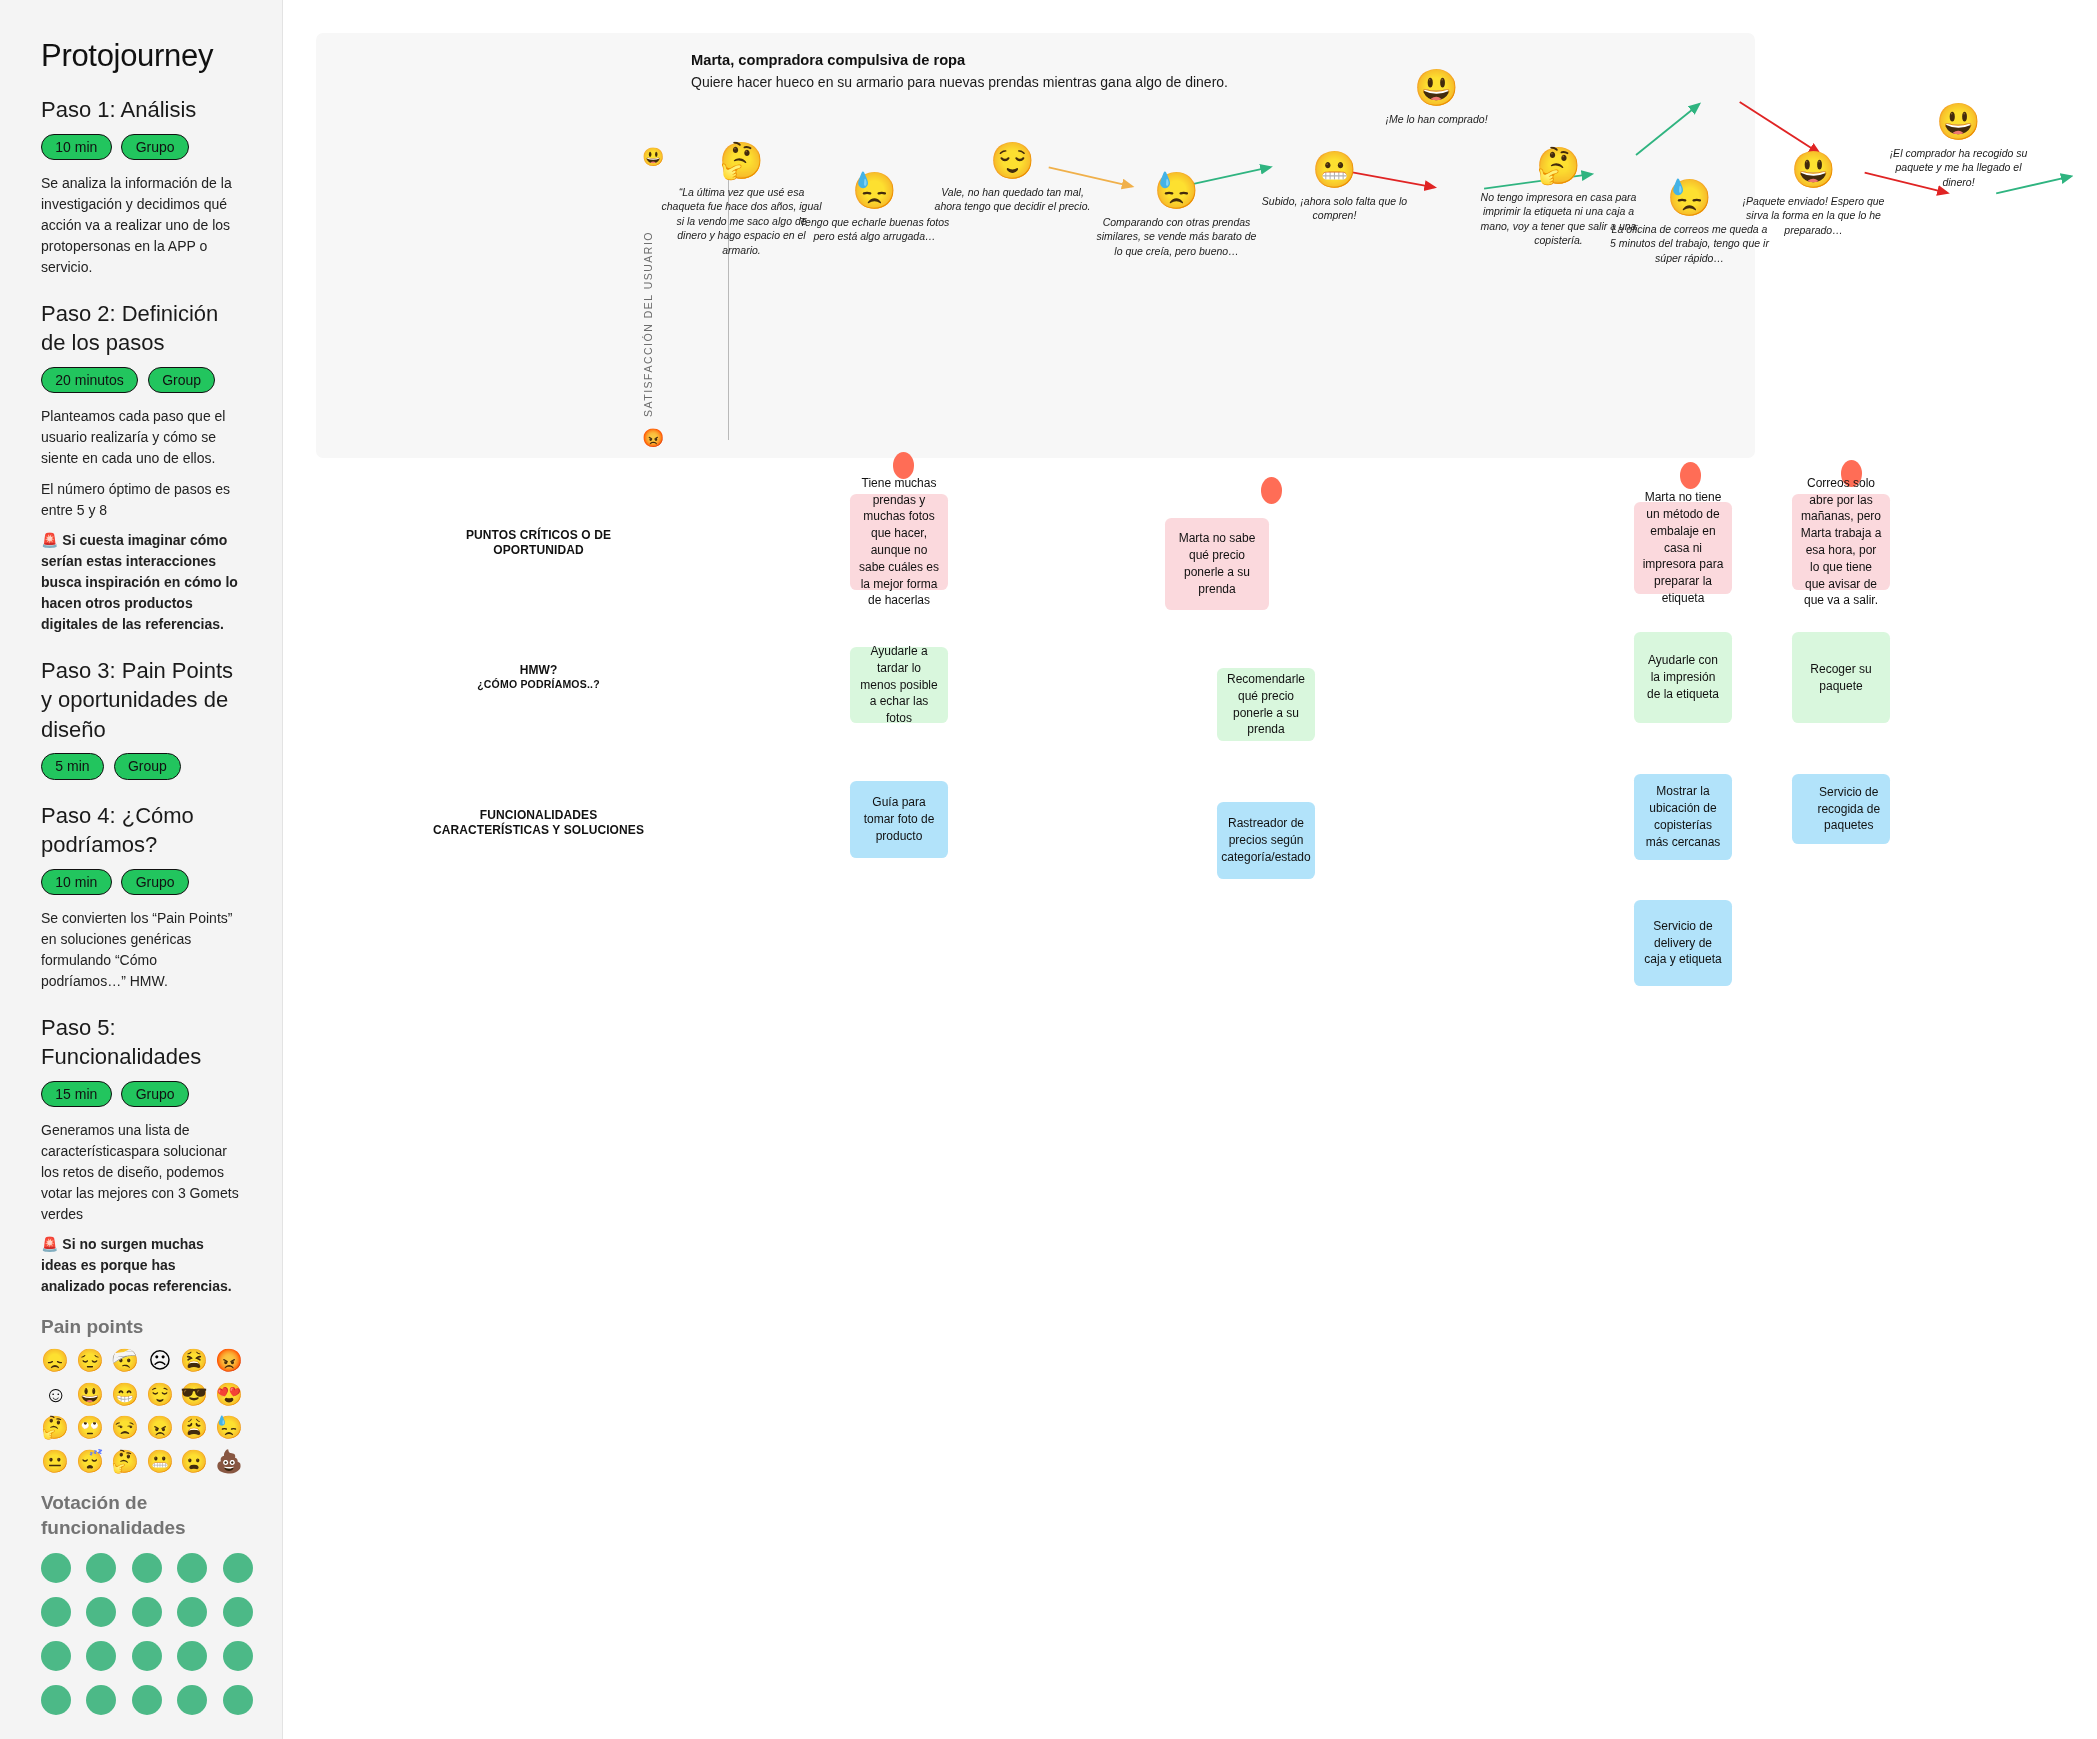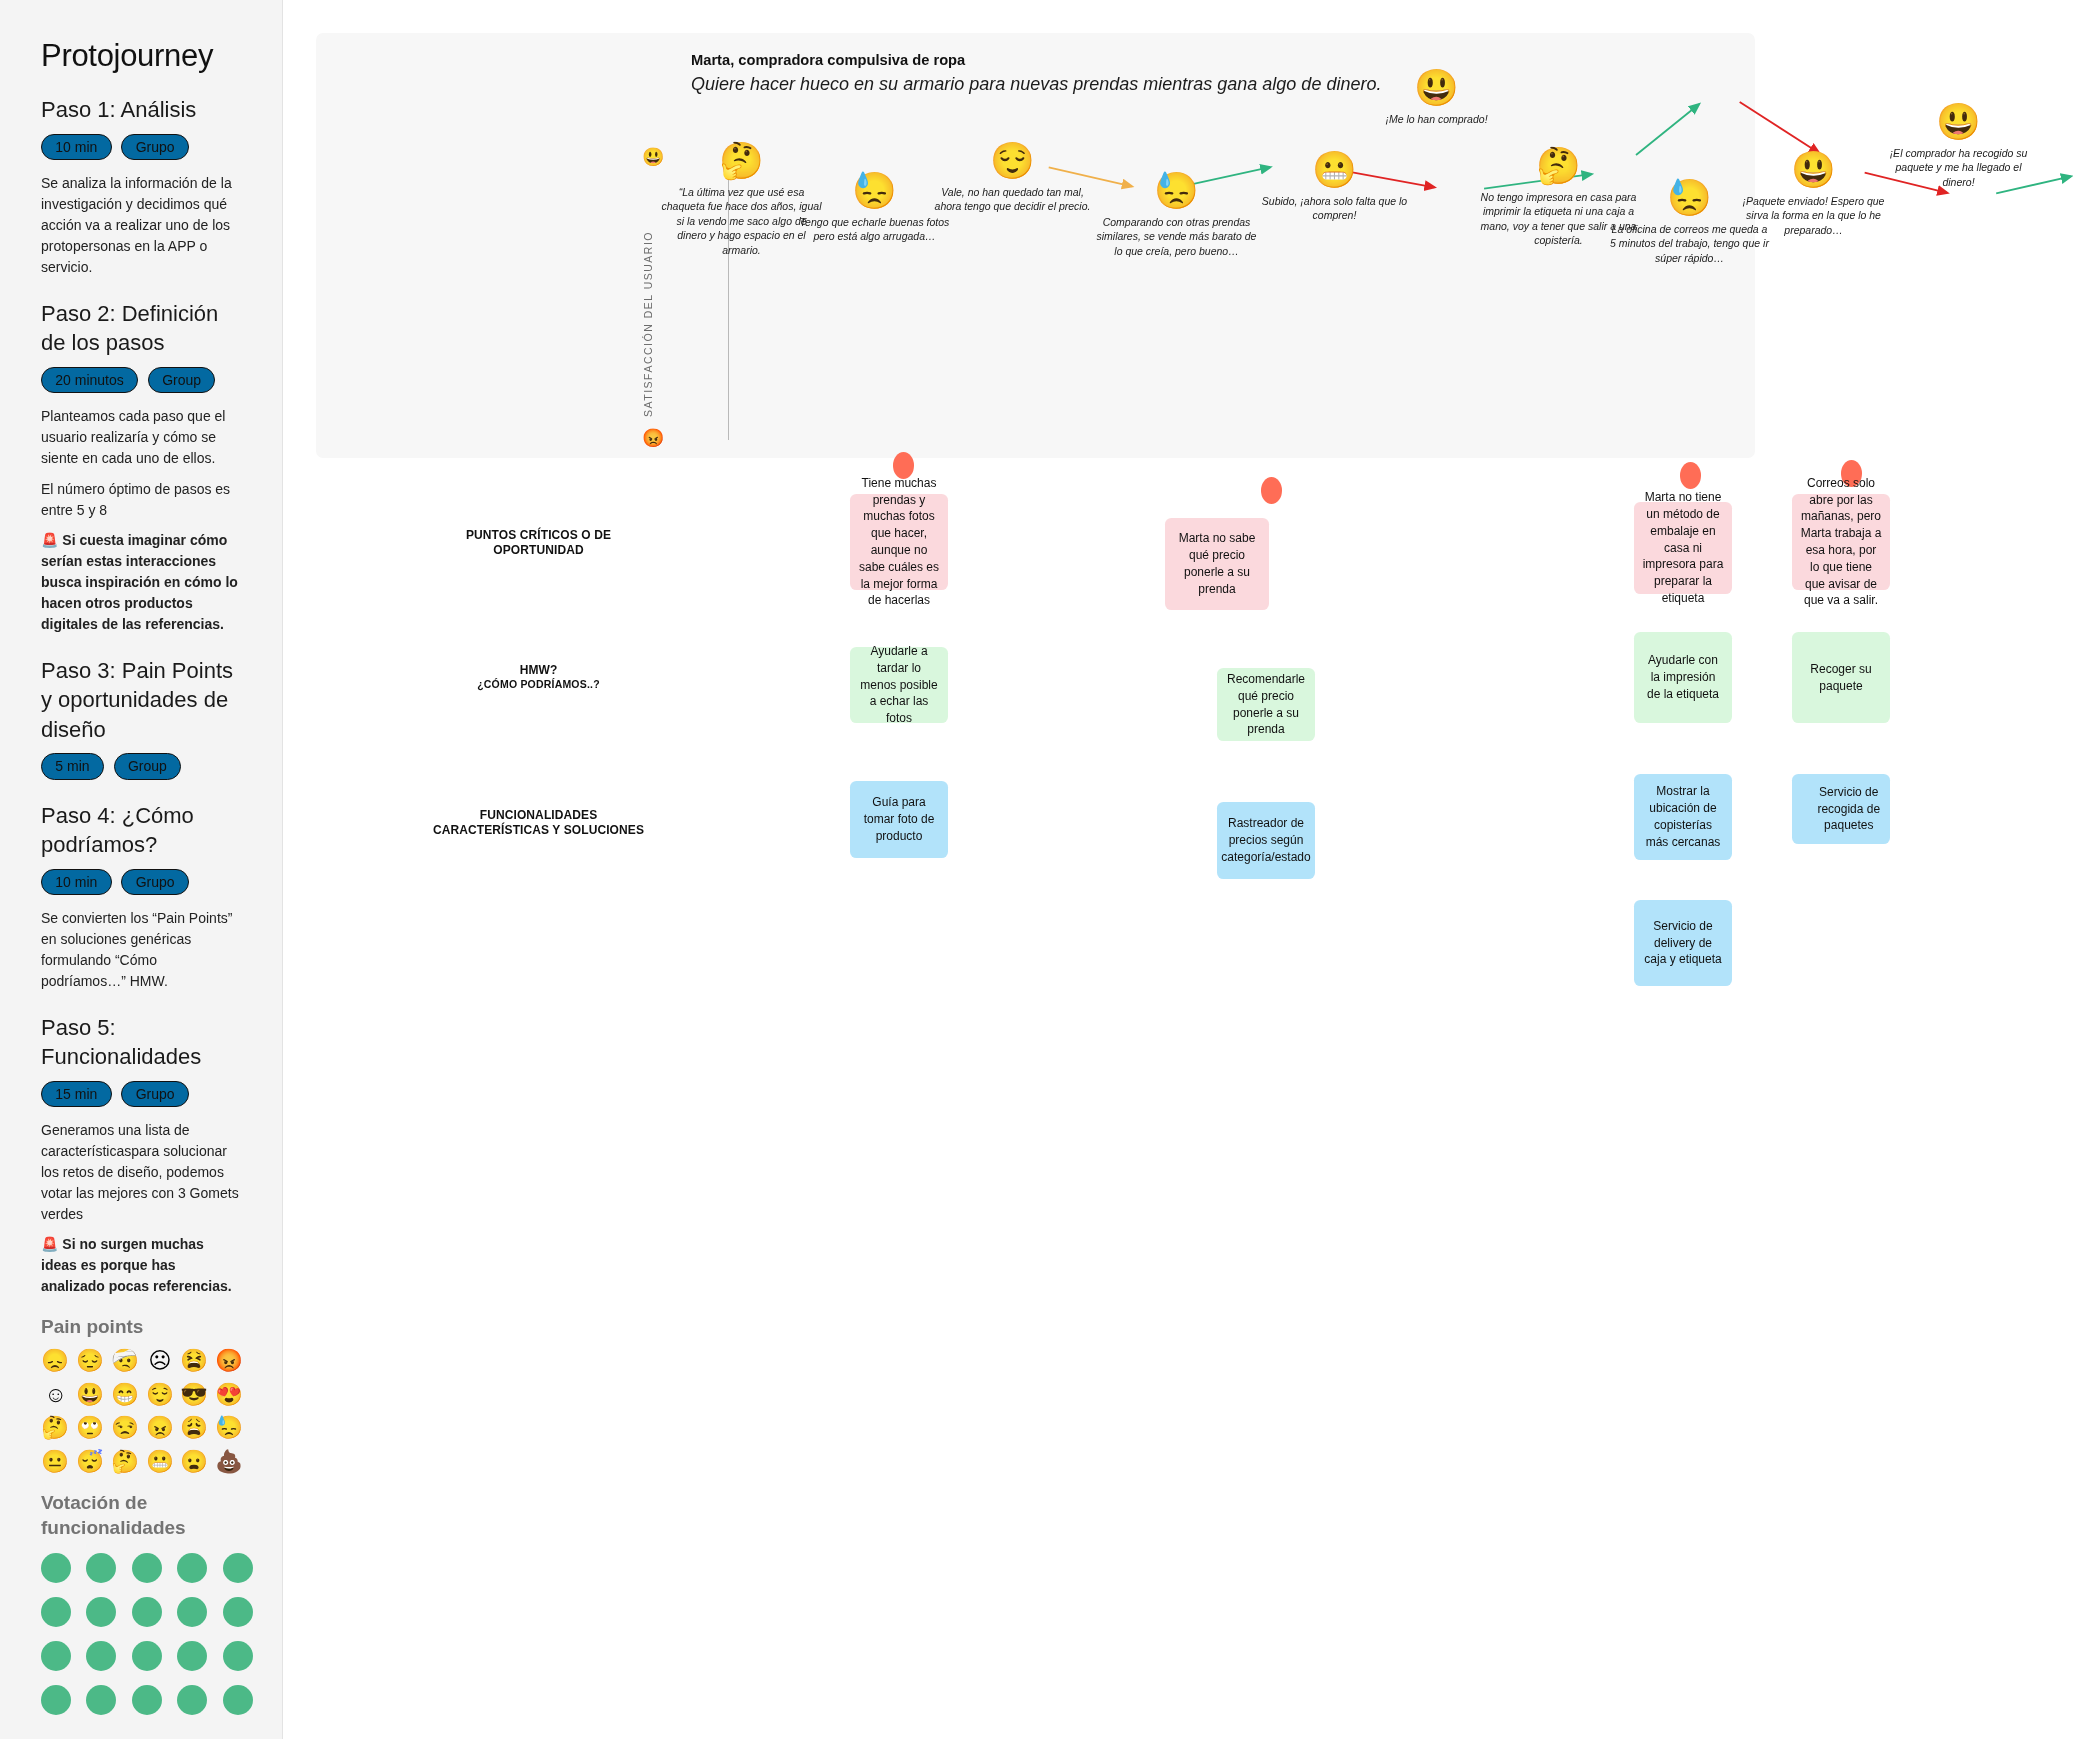--- a/index.html
+++ b/index.html
@@ -23,21 +23,21 @@
     font-size: 31px; font-weight: 400; color: #111; letter-spacing: -0.3px;
     margin-bottom: 19.6px;
   }
   .step-title {
     font-size: 22px; font-weight: 400; color: #1a1a1a; line-height: 1.32;
     margin: 21px 0 9.8px 0;
   }
   .chips { display: flex; gap: 9.8px; margin-bottom: 12.6px; }
   .chip {
     border: 1px solid #111; border-radius: 699px;
-    background: #0369a1;
+    background: #22c55e;
     font-size: 14px; color: #111;
     padding: 4.9px 13.3px 5.6px 13.3px;
     white-space: nowrap; line-height: 1;
   }
   .body-text {
     font-size: 14px; line-height: 1.5; color: #222; margin-bottom: 9.8px;
   }
   .body-text.bold { font-weight: bold; }
   .sec-head {
     font-size: 19px; font-weight: bold; color: #737373;
@@ -61,21 +61,21 @@
     position: absolute; left: 33px; top: 33px;
     width: 1439px; height: 425px;
     background: #f7f7f7; border-radius: 7px;
   }
   .persona-name {
     position: absolute; left: 408px; top: 52px;
     font-size: 14.7px; font-weight: bold; color: #111;
   }
   .persona-sub {
     position: absolute; left: 408px; top: 74px;
-    font-size: 18px; font-style: italic; color: #1b1b1b;
+    font-size: 14px; color: #1b1b1b;
   }
 
   .axis-line {
     position: absolute; left: 445px; top: 150px;
     width: 1.4px; height: 290px; background: #b9b9b9;
   }
   .axis-label {
     position: absolute; left: 359px; top: 231px;
     font-size: 10.5px; letter-spacing: 1.5px; color: #6b6b6b;
     writing-mode: vertical-rl; transform: rotate(180deg);

